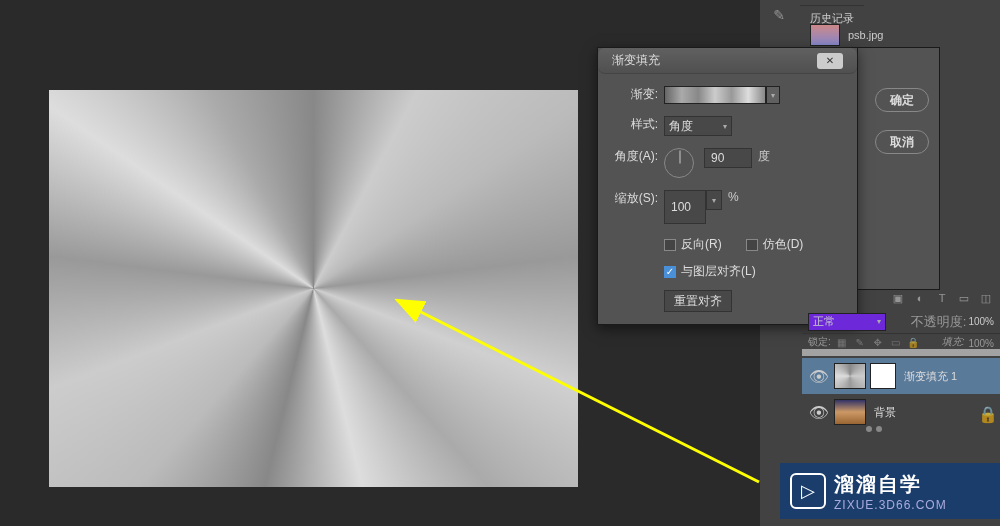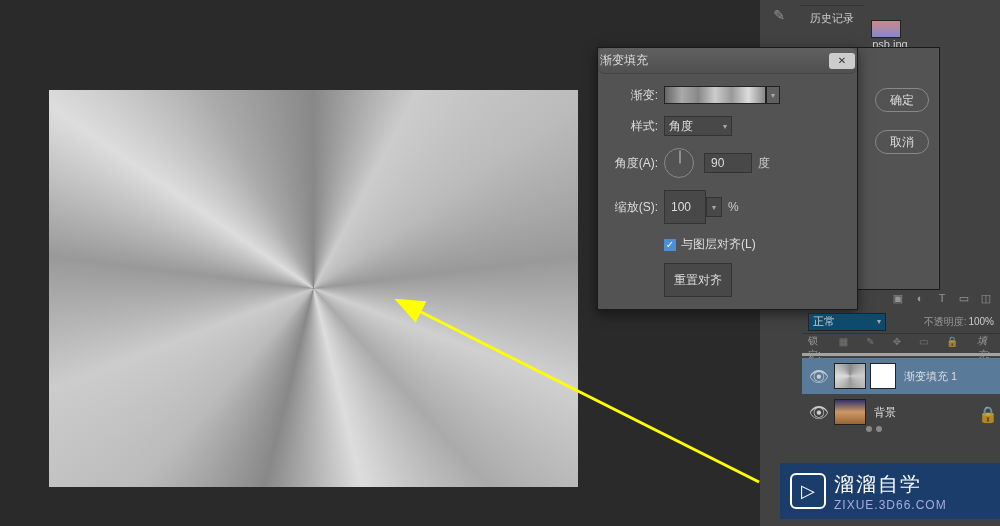--- a/index.html
+++ b/index.html
@@ -6,26 +6,26 @@
     body { width: 1000px; height: 526px; background: #2a2a2a; position: relative; overflow: hidden; }
     
     .canvas-area { position: absolute; left: 49px; top: 90px; width: 529px; height: 397px; background: #ccc; }
     .canvas-gradient { width: 100%; height: 100%; background: conic-gradient(from 0deg at 50% 50%, #888, #ccc, #bbb, #999, #d0d0d0, #aaa, #ddd, #888, #bbb, #ccc, #999, #ddd, #aaa, #888); }
     
     .arrow-yellow { position: absolute; pointer-events: none; }
     .arrow1 { left: 607px; top: 119px; }
     .arrow2 { left: 389px; top: 292px; }
     
     .dialog { position: absolute; left: 597px; top: 47px; width: 261px; background: #535353; border: 1px solid #1a1a1a; box-shadow: 0 4px 12px rgba(0,0,0,0.5); }
-    .dialog-titlebar { height: 26px; background: linear-gradient(#606060, #505050); display: flex; align-items: center; justify-content: space-between; padding: 0 2px; border-bottom: 1px solid #444; border-radius: 7px; }
+    .dialog-titlebar { height: 26px; background: linear-gradient(#606060, #505050); display: flex; align-items: center; justify-content: space-between; padding: 0 14px; border-bottom: 1px solid #444; border-radius: 7px; }
     .dialog-title { color: #ddd; font-size: 12px; }
     .dialog-close { width: 26px; height: 16px; background: #ccc; border-radius: 3px; display: flex; align-items: center; justify-content: center; font-size: 10px; color: #333; cursor: pointer; }
     .dialog-body { padding: 12px 10px; position: relative; }
     
-    .dialog-row { display: flex; align-items: center; margin-bottom: 12px; font-size: 12px; color: #ddd; }
+    .dialog-row { display: flex; align-items: flex-start; margin-bottom: 12px; font-size: 12px; color: #ddd; }
     .dialog-label { width: 50px; text-align: right; margin-right: 6px; }
     .gradient-preview { width: 102px; height: 18px; background: linear-gradient(to right, #666, #aaa, #888, #ccc, #999, #ddd, #888); border: 1px solid #222; }
     .gradient-dropdown-btn { width: 14px; height: 18px; background: #606060; border: 1px solid #222; display: flex; align-items: center; justify-content: center; cursor: pointer; }
     
     .select-box { width: 68px; height: 20px; background: #484848; border: 1px solid #333; color: #ddd; font-size: 12px; padding: 0 4px; display: flex; align-items: center; justify-content: space-between; cursor: pointer; }
     .chevron { font-size: 8px; color: #aaa; }
     
     .angle-dial { width: 30px; height: 30px; border: 1px solid #888; border-radius: 50%; background: #535353; position: relative; margin-right: 10px; }
     .angle-dial::after { content: ''; position: absolute; width: 13px; height: 1px; background: #ccc; left: 15px; top: 14px; transform-origin: left; transform: rotate(-90deg); }
     
@@ -33,41 +33,41 @@
     .input-scale { width: 42px; height: 20px; background: #484848; border: 1px solid #333; color: #ddd; font-size: 12px; padding: 16px 6px; }
     .dropdown-btn { width: 16px; height: 20px; background: #484848; border: 1px solid #333; display: flex; align-items: center; justify-content: center; cursor: pointer; }
     .unit { margin-left: 6px; color: #ccc; font-size: 12px; }
     
     .checkbox-row { display: flex; align-items: center; margin-left: 56px; margin-bottom: 10px; gap: 24px; }
     .checkbox-item { display: flex; align-items: center; font-size: 12px; color: #ddd; cursor: pointer; }
     .checkbox { width: 12px; height: 12px; border: 1px solid #888; margin-right: 5px; display: flex; align-items: center; justify-content: center; background: #444; }
     .checkbox.checked { background: #4a90d9; border-color: #4a90d9; }
     .checkbox.checked::after { content: '✓'; color: #fff; font-size: 10px; }
     
-    .dialog-btn { position: absolute; right: -72px; width: 54px; height: 24px; border: 1px solid #888; border-radius: 12px; background: transparent; color: #ddd; font-size: 12px; display: flex; align-items: center; justify-content: center; cursor: pointer; }
+    .dialog-btn { position: absolute; right: -72px; width: 54px; height: 24px; border: 1px solid #888; border-radius: 12px; background: transparent; color: #ddd; font-size: 12px; display: flex; align-items: center; justify-content: center; cursor: pointer; font-weight: bold; }
     .btn-ok { top: 14px; }
     .btn-cancel { top: 56px; }
     .dialog-extra { position: absolute; left: 858px; top: 47px; width: 82px; height: 243px; background: #535353; border: 1px solid #1a1a1a; border-left: none; }
     
-    .reset-btn { width: 68px; height: 34px; background: #484848; border: 1px solid #333; color: #ddd; font-size: 12px; display: flex; align-items: center; justify-content: center; margin-left: 56px; cursor: pointer; }
+    .reset-btn { width: 68px; height: 22px; background: #484848; border: 1px solid #333; color: #ddd; font-size: 12px; display: flex; align-items: center; justify-content: center; margin-left: 56px; cursor: pointer; }
     
     .right-panel { position: absolute; right: 0; top: 0; width: 240px; height: 526px; background: #424242; }
     
     .tab-strip { position: absolute; right: 0; top: 0; width: 200px; height: 30px; display: flex; align-items: flex-end; }
     .tab { height: 22px; background: #424242; color: #ccc; font-size: 11px; padding: 12px 10px; display: flex; align-items: center; border-top: 1px solid #333; }
     
-    .history-item { position: absolute; right: 30px; top: 20px; width: 160px; height: 30px; display: flex; align-items: center; font-size: 11px; color: #ccc; flex-direction: column; }
+    .history-item { position: absolute; right: 30px; top: 20px; width: 160px; height: 30px; display: flex; align-items: center; font-size: 11px; color: #ccc; }
     .history-thumb { width: 30px; height: 22px; background: linear-gradient(#c88, #88c); margin-right: 8px; border: 1px solid #222; }
     
     .layers-header { position: absolute; top: 310px; right: 0; width: 198px; height: 24px; display: flex; align-items: center; padding: 0 6px; border-bottom: 1px solid #333; }
-    .blend-select { width: 78px; height: 18px; background: #0c4a6e; border: 1px solid #222; color: #ccc; font-size: 11px; display: flex; align-items: center; justify-content: space-between; padding: 0 4px; cursor: pointer; }
-    .opacity-label { margin-left: auto; font-size: 10px; color: #999; }
+    .blend-select { width: 78px; height: 18px; background: #6d28d9; border: 1px solid #222; color: #ccc; font-size: 11px; display: flex; align-items: center; justify-content: space-between; padding: 0 4px; cursor: pointer; }
+    .opacity-label { margin-left: auto; font-size: 13px; color: #999; }
     .opacity-val { font-size: 10px; color: #ccc; margin-left: 2px; }
     
-    .lock-row { position: absolute; top: 334px; right: 0; width: 198px; height: 22px; display: flex; align-items: flex-start; padding: 0 6px; font-size: 10px; color: #999; border-bottom: 3px solid #a3a3a3; gap: 18px; }
+    .lock-row { position: absolute; top: 334px; right: 0; width: 198px; height: 22px; display: flex; align-items: flex-end; padding: 0 6px; font-size: 10px; color: #999; border-bottom: 7px solid #a3a3a3; gap: 4px; }
     .lock-icon { width: 14px; height: 14px; display: flex; align-items: center; justify-content: center; opacity: 0.6; }
     
     .layer-row { position: absolute; right: 0; width: 198px; height: 36px; display: flex; align-items: center; padding: 0 8px; background: #424242; }
     .layer-row.selected { background: #5a7a9a; }
     .layer-eye { width: 18px; height: 18px; margin-right: 6px; display: flex; align-items: center; justify-content: center; color: #ccc; cursor: pointer; }
     .layer-thumb { width: 32px; height: 26px; background: conic-gradient(from 0deg, #888, #ccc, #999, #ddd, #888); border: 1px solid #222; margin-right: 4px; }
     .layer-thumb2 { width: 32px; height: 26px; background: linear-gradient(#336, #c96, #963); border: 1px solid #222; margin-right: 8px; }
     .layer-mask { width: 26px; height: 26px; background: #fff; border: 1px solid #222; margin-right: 8px; }
     .layer-name { font-size: 11px; color: #ddd; flex: 1; }
     .layer-lock { width: 14px; height: 14px; opacity: 0.7; }
@@ -77,21 +77,21 @@
     
     .toolbar-icons { position: absolute; top: 290px; right: 6px; display: flex; gap: 6px; }
     .tool-icon { width: 16px; height: 16px; opacity: 0.6; display: flex; align-items: center; justify-content: center; color: #ccc; font-size: 11px; }
     
     .dots-row { position: absolute; top: 426px; right: 118px; display: flex; gap: 4px; }
     .dot { width: 6px; height: 6px; border-radius: 50%; background: #888; }
     
     .watermark { position: absolute; right: 0; bottom: 7px; width: 220px; height: 56px; background: #1a3d6b; display: flex; align-items: center; padding: 0 10px; }
     .wm-icon { width: 36px; height: 36px; border: 2px solid #fff; border-radius: 6px; display: flex; align-items: center; justify-content: center; color: #fff; font-size: 18px; margin-right: 8px; }
     .wm-text { color: #fff; }
-    .wm-title { font-size: 20px; font-weight: normal; letter-spacing: 2px; }
+    .wm-title { font-size: 20px; font-weight: bold; letter-spacing: 2px; }
     .wm-sub { font-size: 12px; color: #aad; letter-spacing: 1px; }
     
     .panel-tab-icons { position: absolute; right: 206px; display: flex; flex-direction: column; gap: 10px; align-items: center; padding-top: 6px; width: 30px; }
     .panel-icon { width: 18px; height: 18px; opacity: 0.6; color: #ccc; font-size: 14px; display: flex; align-items: center; justify-content: center; }
   </style>
 </head>
 <body>
 
 <div class="canvas-area">
   <div class="canvas-gradient"></div>
@@ -166,20 +166,30 @@
 
     <div class="dialog-row">
       <span class="dialog-label">缩放(S):</span>
       <input class="input-scale" value="100" style="">
       <div class="dropdown-btn">
           <span class="chevron">▾</span>
         </div>
       <span class="unit">%</span>
     </div>
 
+    <div class="checkbox-row">
+      <div class="checkbox-item">
+        <div class="checkbox"></div>
+        <span>反向(R)</span>
+      </div>
+      <div class="checkbox-item">
+        <div class="checkbox"></div>
+        <span>仿色(D)</span>
+      </div>
+    </div>
 
     <div class="checkbox-row">
       <div class="checkbox-item">
         <div class="checkbox checked"></div>
         <span>与图层对齐(L)</span>
       </div>
     </div>
 
     <div class="reset-btn">重置对齐</div>
   </div>

